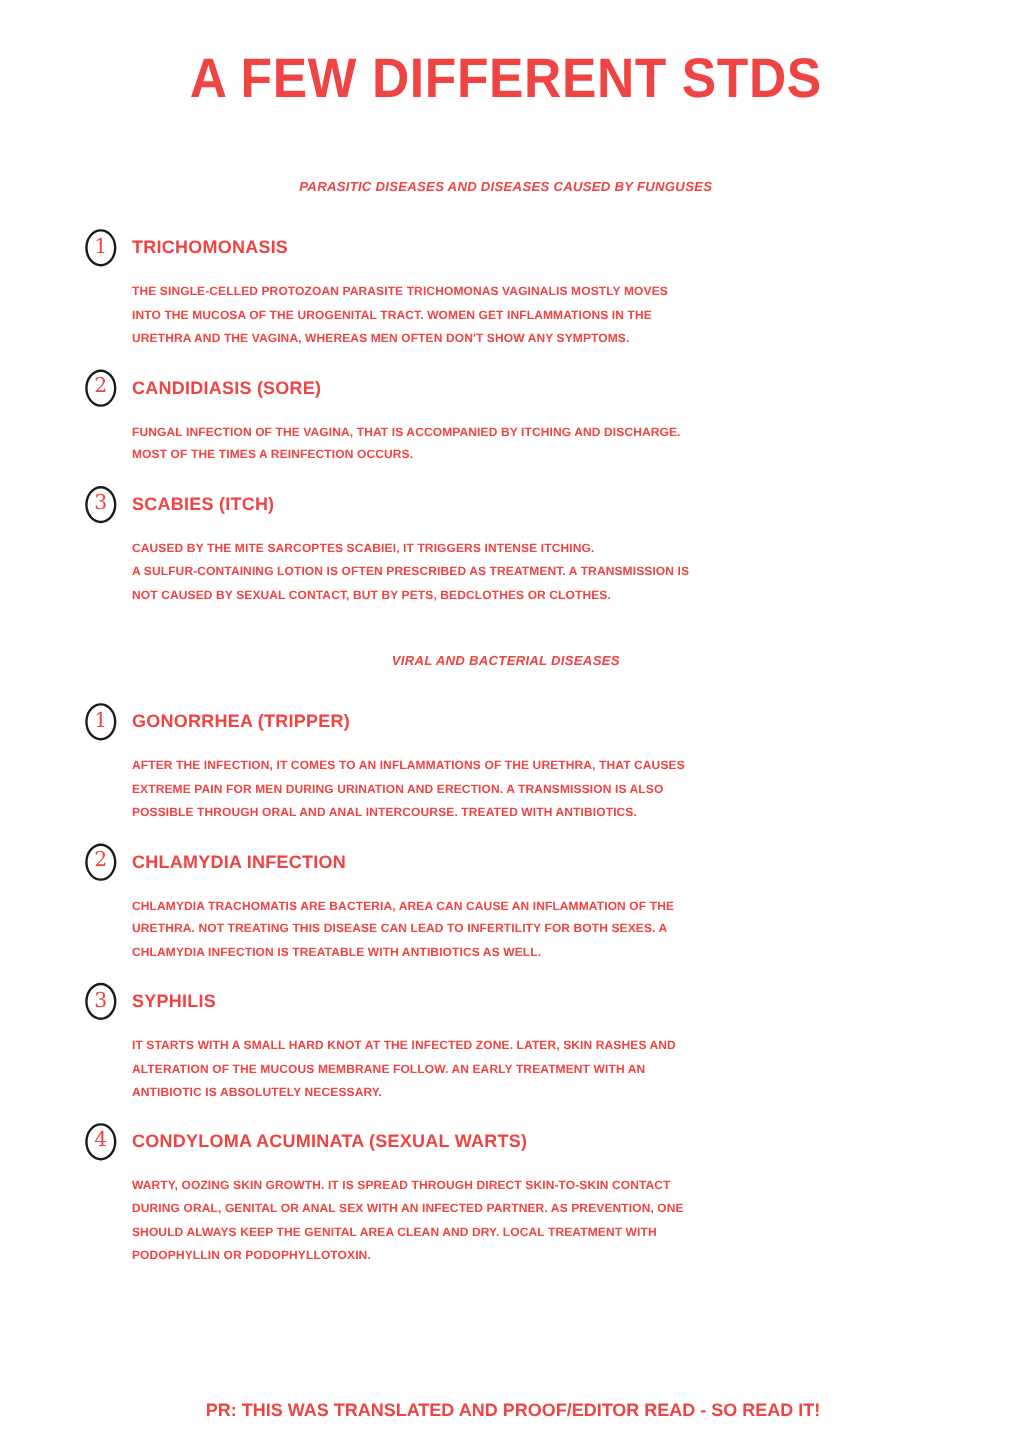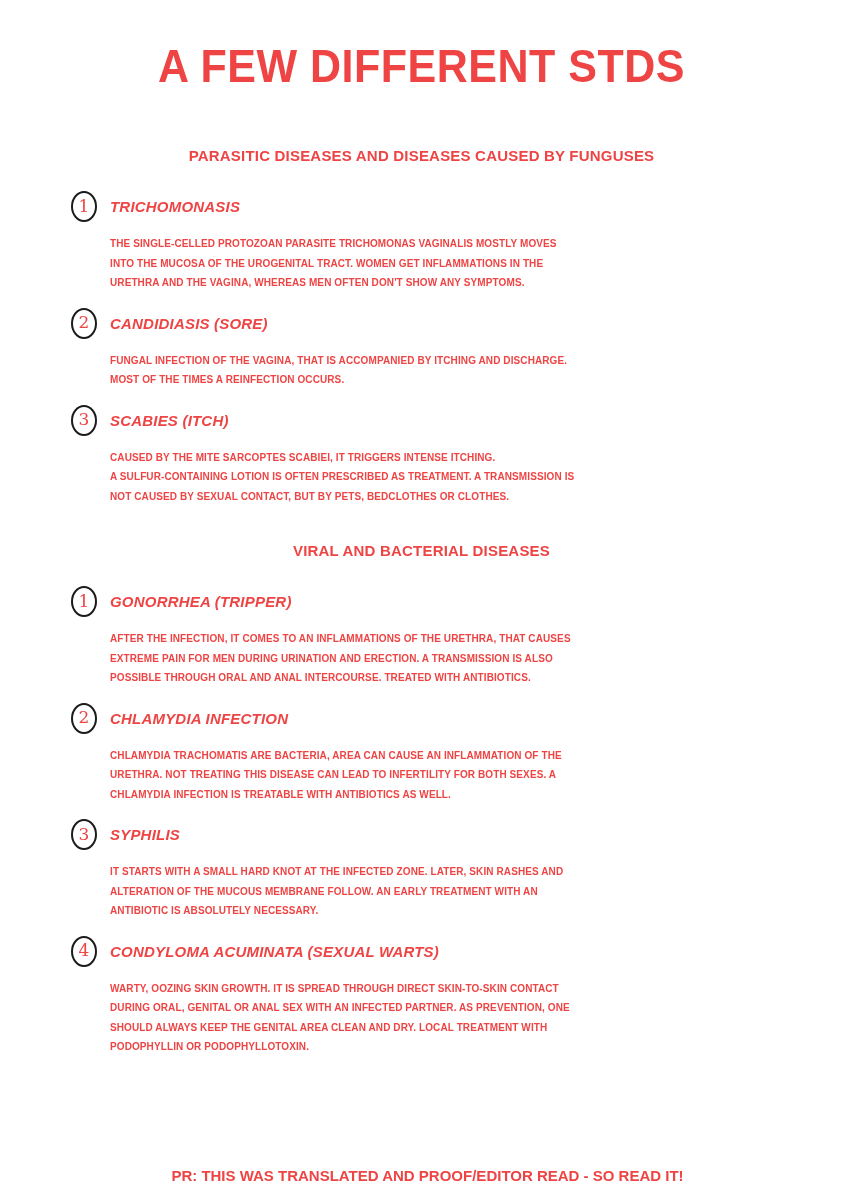--- a/index.html
+++ b/index.html
@@ -20,23 +20,24 @@
     text-align: center;
     font-size: 43px;
     line-height: 1.1;
     letter-spacing: 0.5px;
     transform: scaleY(1.08);
     transform-origin: top center;
   }
   .section-heading {
     margin: 0;
     text-align: center;
-    font-size: 15px;
+    font-size: 11px;
     line-height: 18px;
     letter-spacing: 0.2px;
+    font-style: italic;
   }
   .section-heading.first { margin-top: 62px; }
   .section-heading.second { margin-top: 36px; }
   .item-heading {
     display: flex;
     align-items: center;
     gap: 13px;
     margin-left: 71px;
     margin-top: 15px;
   }
@@ -52,21 +53,20 @@
     border-radius: 50%;
     font-family: "DejaVu Serif", serif;
     font-weight: normal;
     font-size: 17px;
     line-height: 1;
     padding-bottom: 1px;
   }
   .item-label {
     font-size: 15px;
     letter-spacing: 0.2px;
-    font-style: italic;
   }
   .item-body {
     margin: 12px 68px 0 110px;
     font-size: 10px;
     line-height: 19.5px;
     letter-spacing: 0.1px;
     white-space: pre-line;
   }
   .footer {
     position: absolute;

